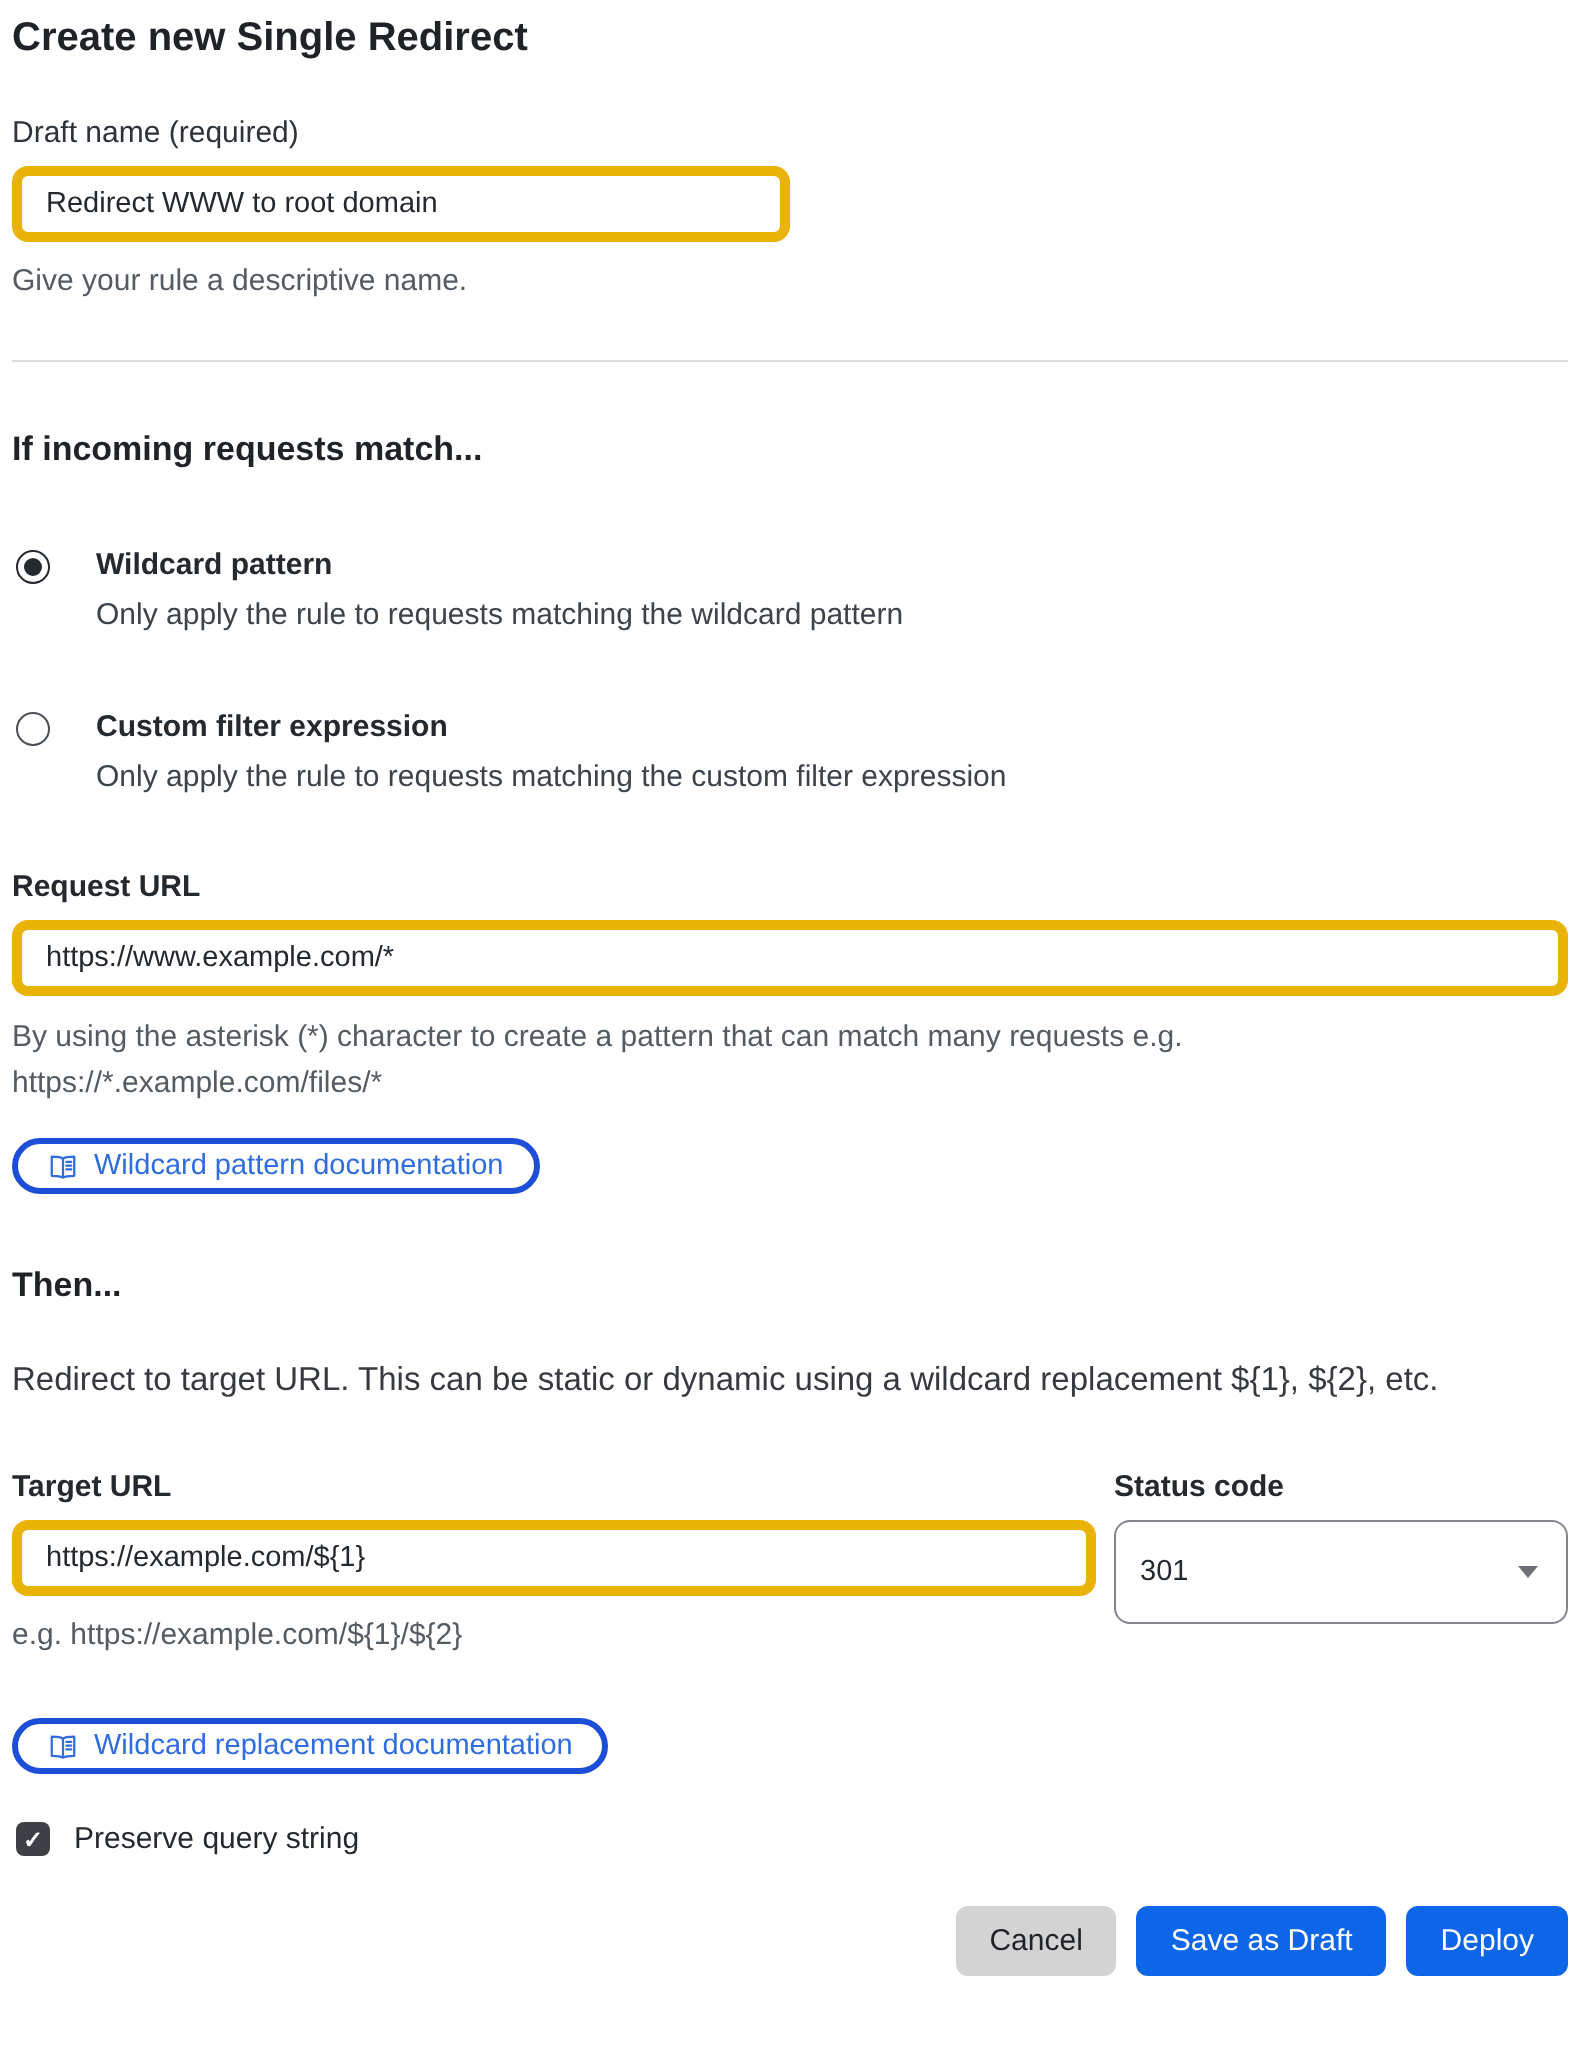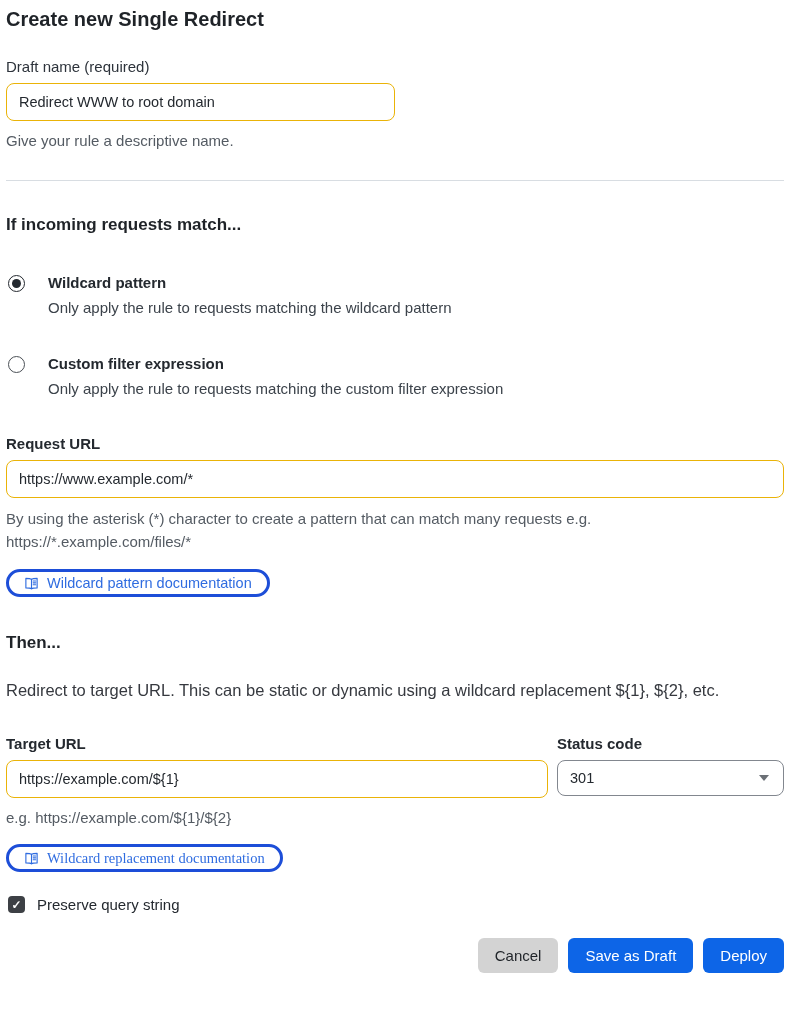--- a/index.html
+++ b/index.html
@@ -20,21 +20,21 @@
 
   .field-label {
     font-size: 15px;
     color: #2d333b;
     margin-bottom: 8px;
   }
   .field-label.semibold { font-weight: 700; color: #24292f; }
 
   .text-input {
     height: 38px;
-    border: 1px solid #eab308;
+    border: 5px solid #eab308;
     border-radius: 8px;
     padding: 0 12px;
     font-family: "Liberation Sans", sans-serif;
     font-size: 14.5px;
     color: #24292f;
     background: #fff;
     width: 100%;
     outline: none;
   }
   .rule-name-input { width: 389px; }
@@ -127,21 +127,21 @@
 
   .target-row {
     display: flex;
     gap: 9px;
     margin-top: 34px;
   }
   .target-col { flex: 1 1 auto; }
   .status-col { flex: 0 0 227px; }
 
   .select-box {
-    height: 36px;
+    height: 52px;
     border: 1px solid #82878f;
     border-radius: 8px;
     padding: 0 12px;
     display: flex;
     align-items: center;
     justify-content: space-between;
     font-size: 14.5px;
     color: #24292f;
     background: #fff;
     cursor: pointer;
@@ -271,21 +271,21 @@
     </div>
     <div class="status-col">
       <div class="field-label semibold">Status code</div>
       <div class="select-box">
         <span>301</span>
         <span class="caret-down"></span>
       </div>
     </div>
   </div>
 
-  <button class="doc-button" style="margin-top:15px;font-family:Liberation Serif, serif;">
+  <button class="doc-button" style="margin-top:30px;">
     <span>
       <svg width="15" height="15" viewBox="0 0 16 16" fill="none" stroke="#2f6ce0" stroke-width="1.2" stroke-linejoin="round" stroke-linecap="round">
         <path d="M8 3.6 C7 2.7 5.6 2.5 2 2.5 v10.2 c3.6 0 5 .2 6 1 1-.8 2.4-1 6-1 V2.5 C10.4 2.5 9 2.7 8 3.6 z"></path>
         <line x1="8" y1="3.6" x2="8" y2="13.4"></line>
         <line x1="9.8" y1="5.3" x2="12.4" y2="5.3"></line>
         <line x1="9.8" y1="7.3" x2="12.4" y2="7.3"></line>
         <line x1="9.8" y1="9.3" x2="12.4" y2="9.3"></line>
       </svg>
     </span>
     <span>Wildcard replacement documentation</span>

